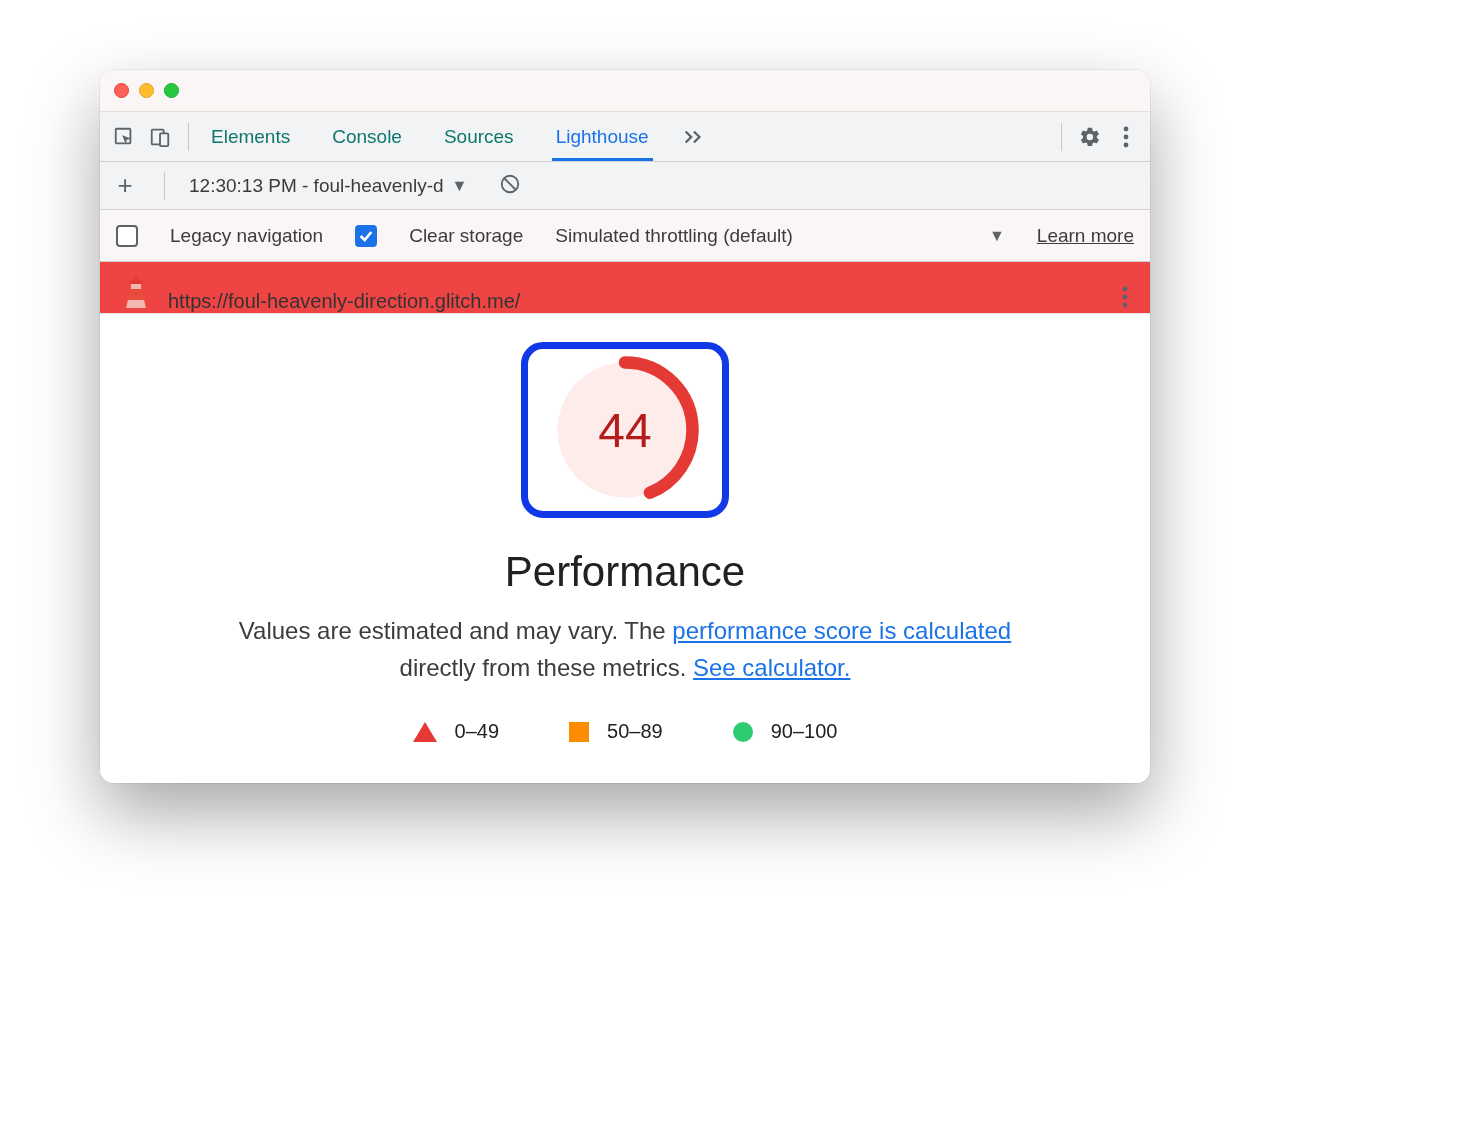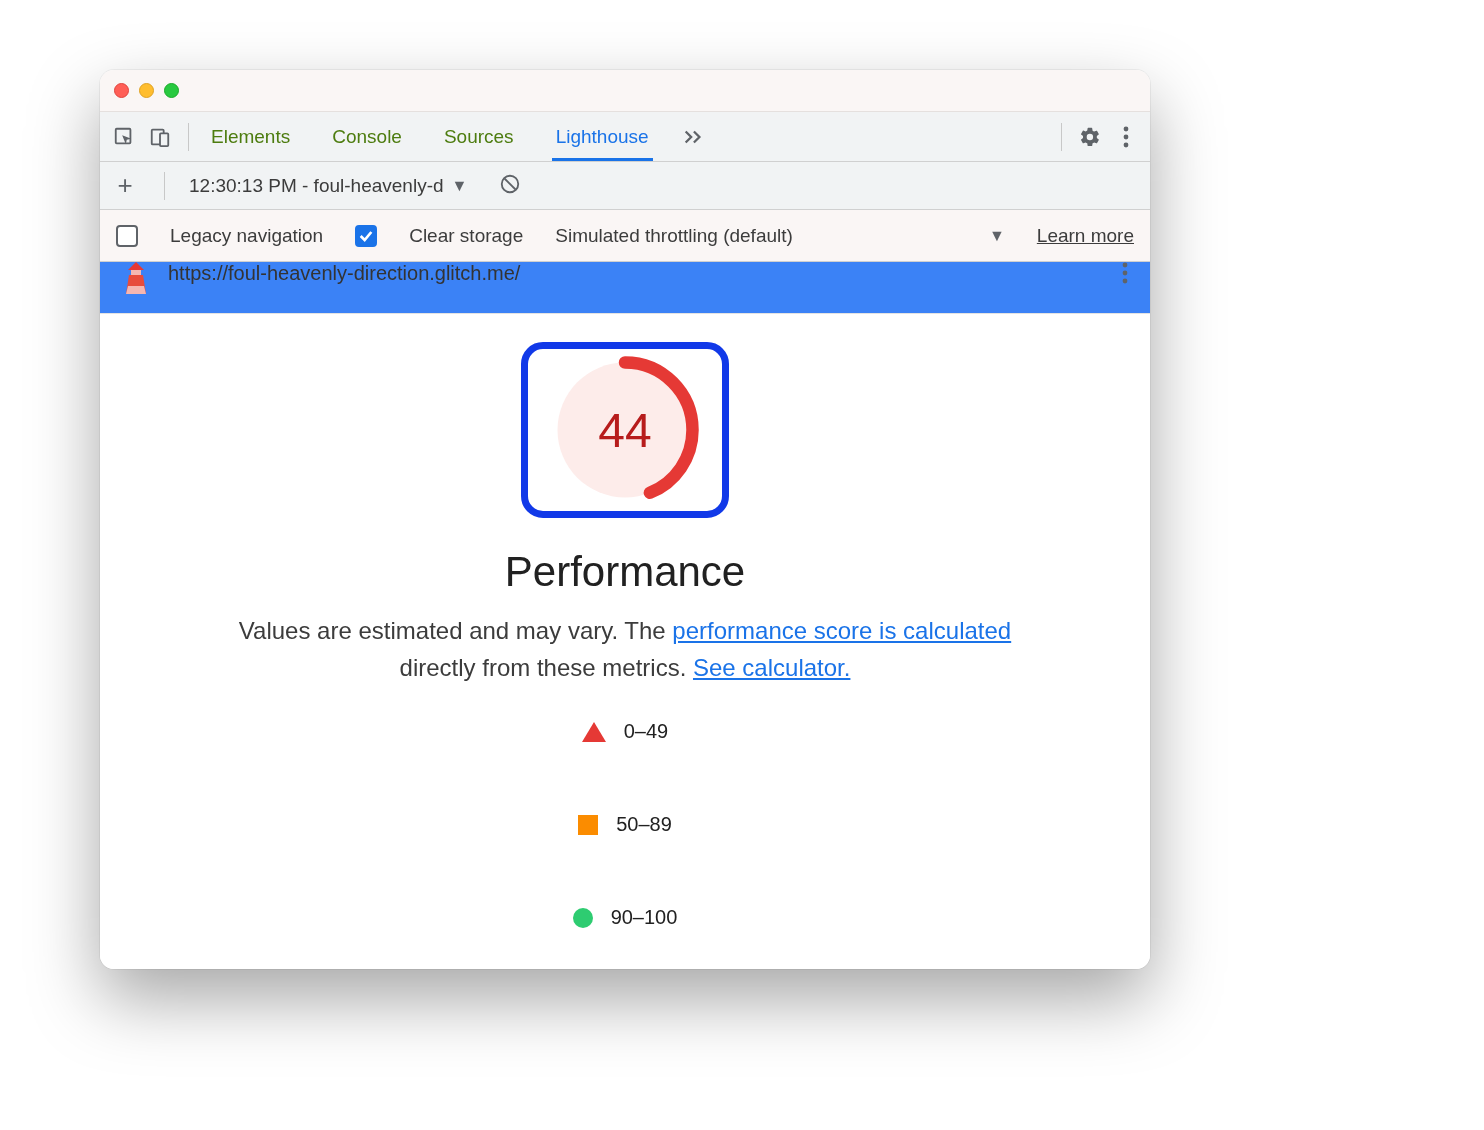--- a/index.html
+++ b/index.html
@@ -47,21 +47,21 @@
     align-items:center;
     padding: 0 6px;
   }
   .tabstrip .icon-btn {
     width:36px; height:36px; display:flex; align-items:center; justify-content:center;
     color:#5f6368;
   }
   .vsep { width:1px; height:28px; background:#c8c8c8; margin:0 10px; }
   .tabs { display:flex; gap:34px; margin-left:8px; align-items:center; height:100%; }
   .tab {
-    font-size:19px; color:#4d7c0f; height:100%;
+    font-size:19px; color:#0f766e; height:100%;
     display:flex; align-items:center; padding:0 4px;
     cursor:pointer;
   }
   .tab.active {
     color:#1a73e8;
     border-bottom: 3px solid #1a73e8;
     padding-top:3px;
   }
   .overflow { margin-left: 22px; color:#5f6368; }
   .tabstrip .spacer { flex:1; }
@@ -104,24 +104,24 @@
     display:inline-flex; align-items:center; justify-content:center;
     background:#fff;
   }
   .checkbox.checked { background:#1a73e8; border-color:#1a73e8; color:#fff; }
   .settingsbar .spacer{flex:1;}
   .throttle {display:flex; align-items:center; gap:10px;}
   .learn-more { text-decoration: underline; color:#3c3c3c; }
   
   .urlbar {
     height: 52px;
-    background:#3b82f6;
+    background:#ef4444;
     border-bottom:1px solid #e3e3e3;
     display:flex;
-    align-items:flex-start;
+    align-items:flex-end;
     padding:0 22px;
     gap:18px;
     font-size:20px;
     color:#333;
   }
   .urlbar .spacer{flex:1;}
   
   .report-body {
     background:#fff;
     padding: 28px 22px 40px;
@@ -151,21 +151,20 @@
   }
   .report-desc {
     font-size:24px; color:#3c3c3c; line-height:1.55;
     max-width: 820px; margin: 0 auto;
   }
   .report-desc a { color:#1a73e8; text-decoration:underline; }
   .legend {
     display:flex; justify-content:center; gap:70px;
     margin-top:34px; font-size:20px; color:#212121;
     align-items:center;
-    flex-direction:column;
   }
   .legend-item { display:flex; align-items:center; gap:18px; }
   .tri {
     width:0; height:0;
     border-left:12px solid transparent;
     border-right:12px solid transparent;
     border-bottom:20px solid #e53935;
   }
   .sq { width:20px; height:20px; background:#fb8c00; }
   .circ { width:20px; height:20px; border-radius:50%; background:#2ecc71; }

